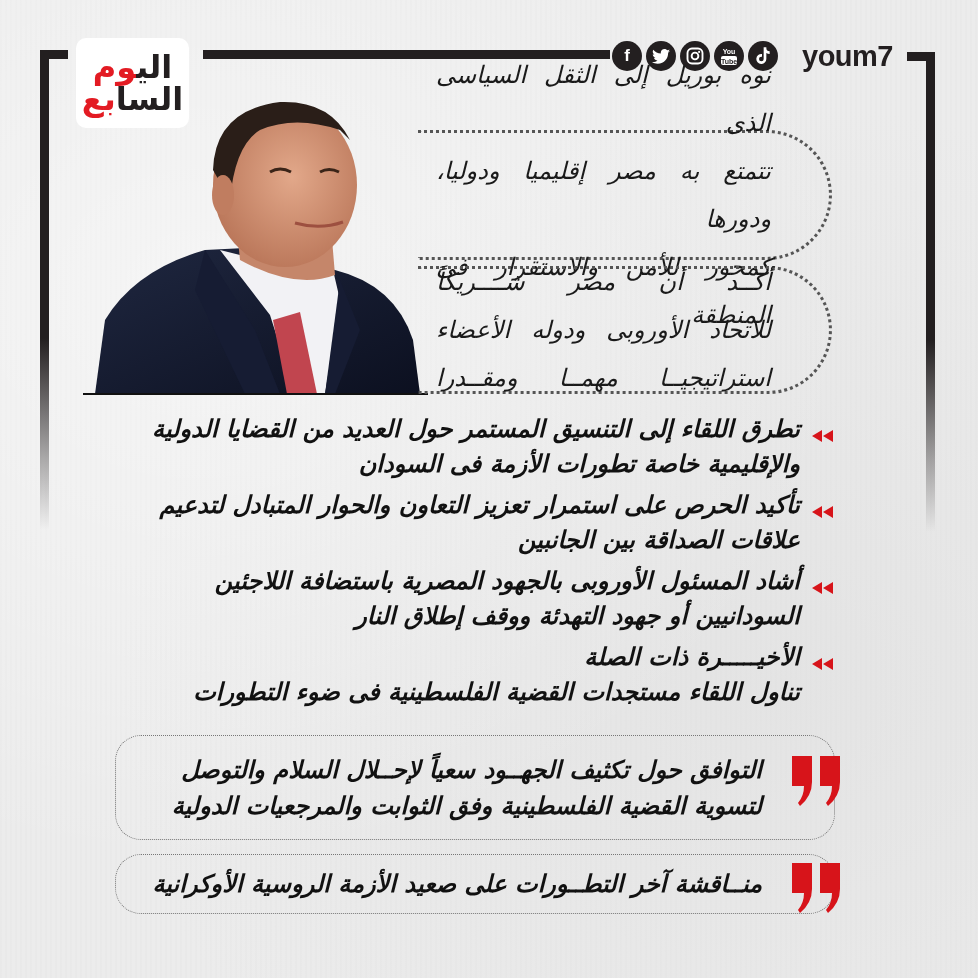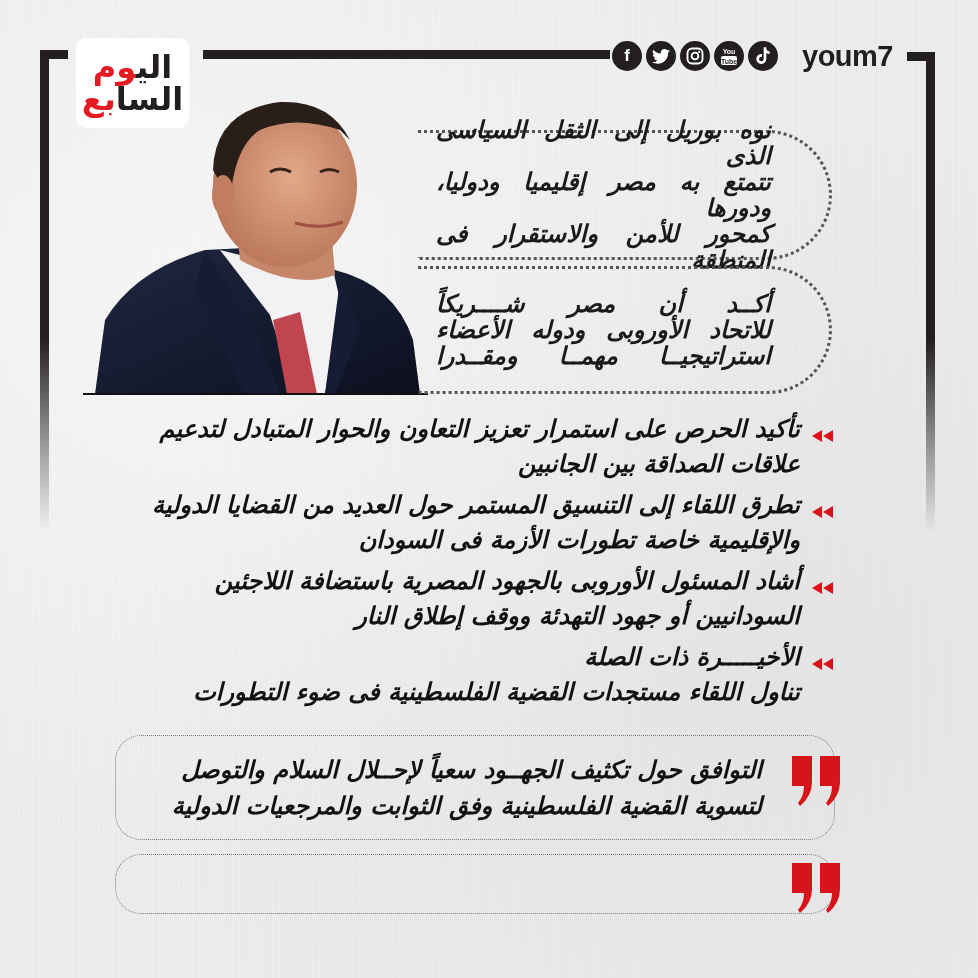--- a/index.html
+++ b/index.html
@@ -62,22 +62,22 @@
       border-top: 3px dotted #555;
       border-bottom: 3px dotted #555;
       border-right: 3px dotted #555;
       border-radius: 0 120px 120px 0;
       direction: rtl;
       display: flex; align-items: center;
     }
     .qbox-1 { left: 418px; top: 130px; width: 414px; height: 130px; }
     .qbox-2 { left: 418px; top: 266px; width: 414px; height: 128px; }
     .qtext {
-      font-family: "DejaVu Sans", sans-serif; font-weight: bold; font-style: italic;
-      font-size: 24px; line-height: 26px; text-align: justify; text-align-last: justify;
+      font-family: "DejaVu Sans", sans-serif; font-weight: normal; font-style: italic;
+      font-size: 24px; line-height: 48px; text-align: justify; text-align-last: justify;
       padding-right: 58px; padding-left: 18px; width: 100%;
     }
     .qline { display: block; }
 
     
     .bullets { position: absolute; left: 100px; top: 412px; width: 740px; direction: rtl; }
     .bullet { display: flex; flex-direction: row; align-items: flex-start; margin-bottom: 6px; }
     .bullet-arrow { width: 34px; flex: none; display: flex; justify-content: center; padding-top: 18px; }
     .bullet-text {
       font-family: "DejaVu Sans", sans-serif; font-weight: bold; font-style: italic;
@@ -203,33 +203,33 @@
 </div>
 
 <div class="bullets">
   <div class="bullet">
     <div class="bullet-arrow">
       <svg width="22" height="12" viewBox="0 0 22 12">
           <path d="M0 6 L10 0 L10 12 Z M11 6 L21 0 L21 12 Z" fill="#d7141a"></path>
         </svg>
     </div>
     <div class="bullet-text">
+      <span class="bullet-line">تطرق اللقاء إلى التنسيق المستمر حول العديد من القضايا الدولية</span>
+      <span class="bullet-line">والإقليمية خاصة تطورات الأزمة فى السودان</span>
+    </div>
+  </div>
+  <div class="bullet">
+    <div class="bullet-arrow">
+      <svg width="22" height="12" viewBox="0 0 22 12">
+          <path d="M0 6 L10 0 L10 12 Z M11 6 L21 0 L21 12 Z" fill="#d7141a"></path>
+        </svg>
+    </div>
+    <div class="bullet-text">
       <span class="bullet-line">تأكيد الحرص على استمرار تعزيز التعاون والحوار المتبادل لتدعيم</span>
       <span class="bullet-line">علاقات الصداقة بين الجانبين</span>
-    </div>
-  </div>
-  <div class="bullet">
-    <div class="bullet-arrow">
-      <svg width="22" height="12" viewBox="0 0 22 12">
-          <path d="M0 6 L10 0 L10 12 Z M11 6 L21 0 L21 12 Z" fill="#d7141a"></path>
-        </svg>
-    </div>
-    <div class="bullet-text">
-      <span class="bullet-line">تطرق اللقاء إلى التنسيق المستمر حول العديد من القضايا الدولية</span>
-      <span class="bullet-line">والإقليمية خاصة تطورات الأزمة فى السودان</span>
     </div>
   </div>
   <div class="bullet">
     <div class="bullet-arrow">
       <svg width="22" height="12" viewBox="0 0 22 12">
           <path d="M0 6 L10 0 L10 12 Z M11 6 L21 0 L21 12 Z" fill="#d7141a"></path>
         </svg>
     </div>
     <div class="bullet-text">
       <span class="bullet-line">أشاد المسئول الأوروبى بالجهود المصرية باستضافة اللاجئين</span>
@@ -255,13 +255,16 @@
   </svg>
   <div class="bbox-text">
     <span class="bullet-line">التوافق حول تكثيف الجهــود سعياً لإحــلال السلام والتوصل</span>
     <span class="bullet-line">لتسوية القضية الفلسطينية وفق الثوابت والمرجعيات الدولية</span>
   </div>
 </div>
 <div class="bbox bbox-2">
   <svg class="bquote" viewBox="0 0 52 50">
     <path d="M2 0 H22 V26 Q22 40 10 50 L8 47 Q14 40 14 30 H2 Z M30 0 H50 V26 Q50 40 38 50 L36 47 Q42 40 42 30 H30 Z" fill="#d7141a"></path>
   </svg>
+  <div class="bbox-text">
+    <span class="bullet-line">منــاقشة آخر التطــورات على صعيد الأزمة الروسية الأوكرانية</span>
+  </div>
 </div>
 
 </body></html>

